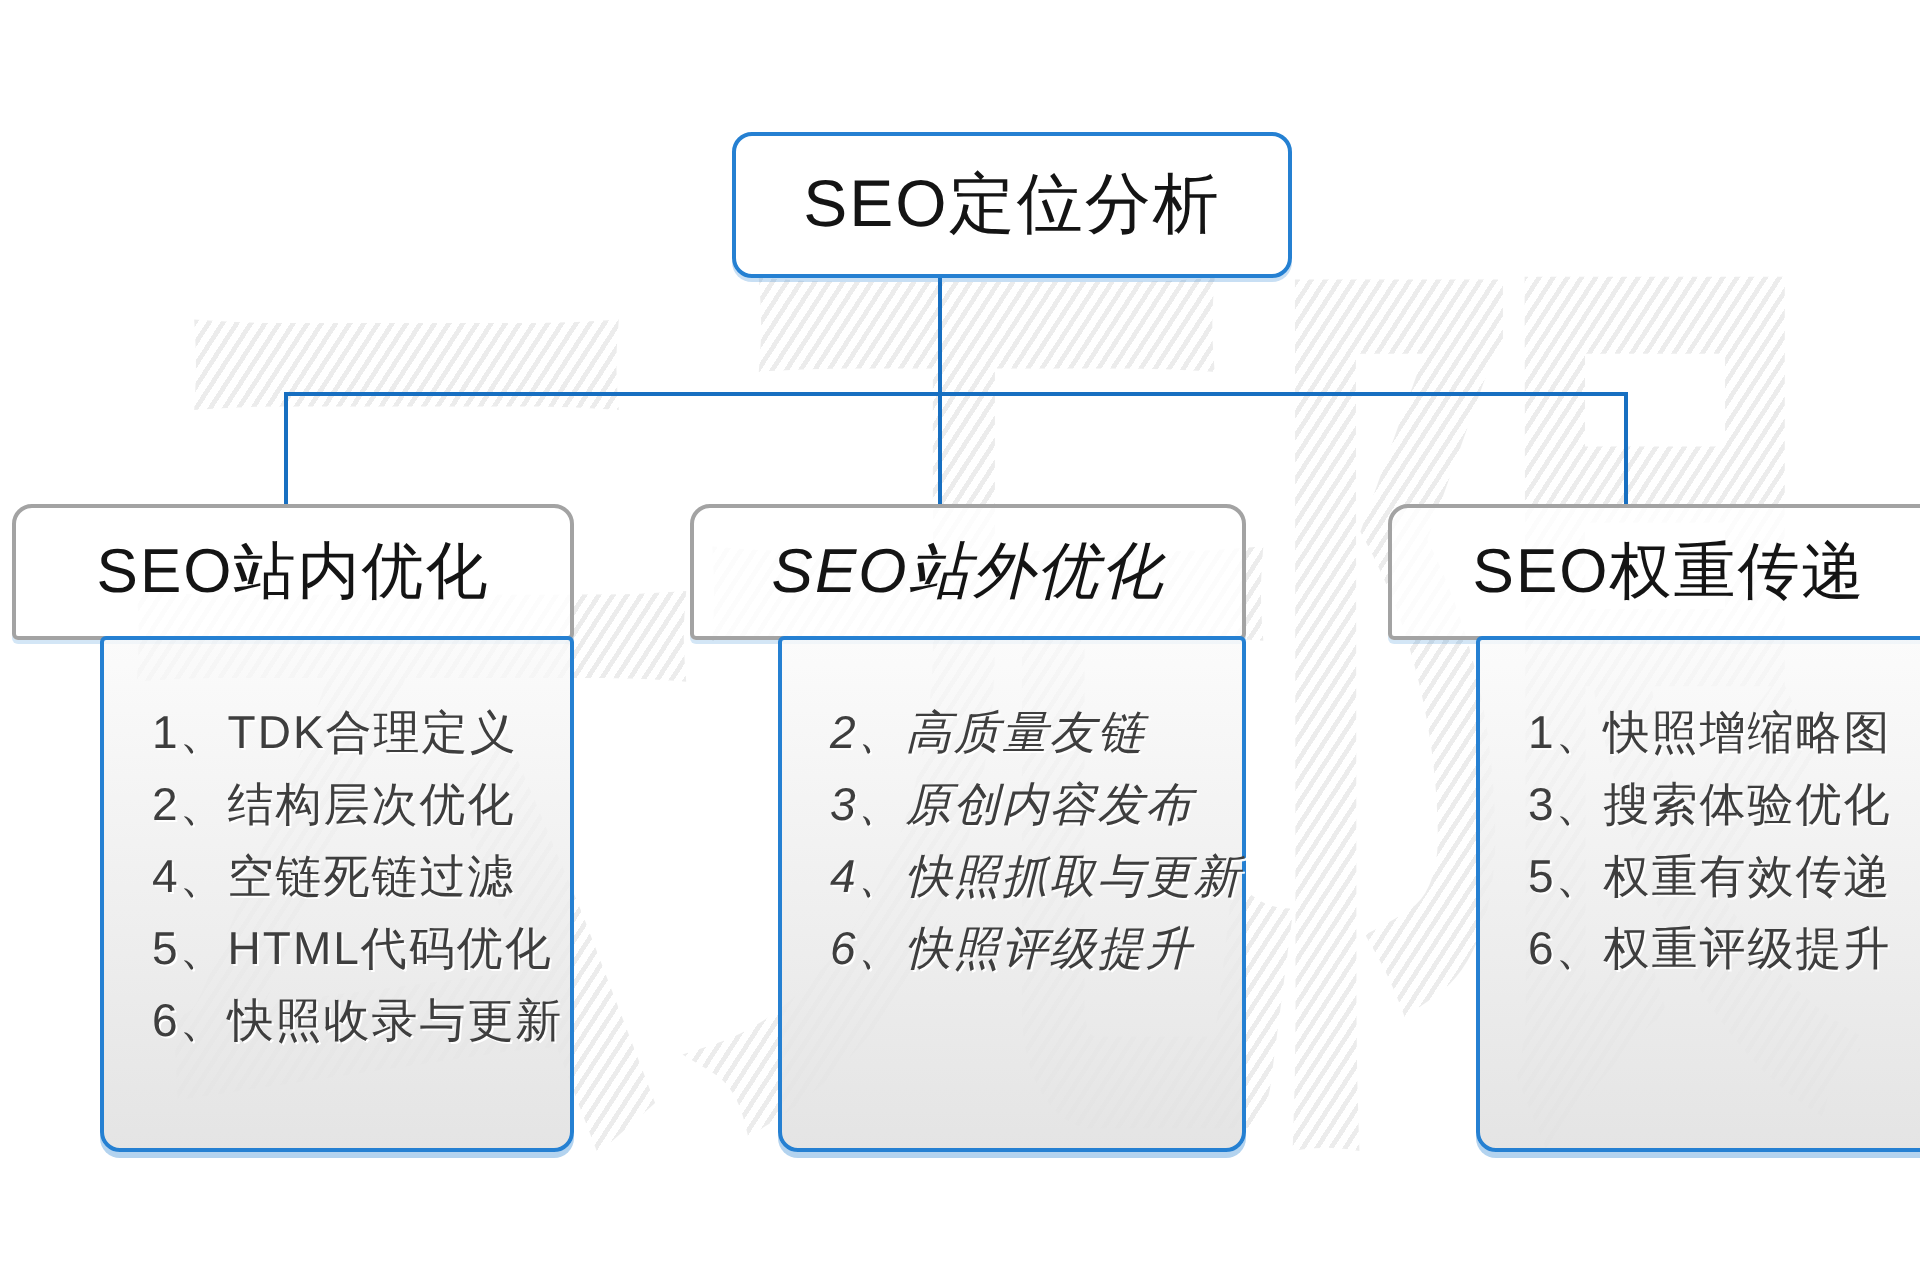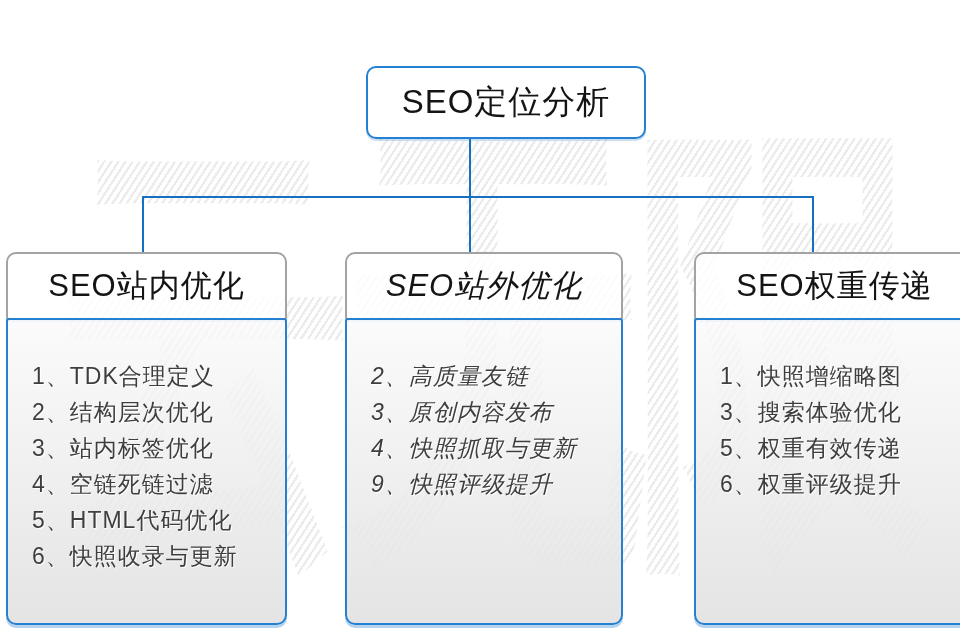--- a/index.html
+++ b/index.html
@@ -48,27 +48,28 @@
 
   .branch-header {
     height: 68px; border: 2px solid #a3a3a3;
     border-radius: 10px 10px 3px 3px;
     background: rgba(255,255,255,0.84);
     display: flex; align-items: center; justify-content: center;
     font-size: 31px; color: #141414; letter-spacing: 1px;
     box-shadow: 0 2px 0 rgba(37,128,210,0.2);
   }
   .branch-list {
-    margin-top: -2px; height: 307px;
+    margin-top: -2px; height: 258px;
     border: 2px solid #2580d2;
     border-radius: 3px 3px 10px 10px;
     background: linear-gradient(180deg, rgba(250,250,250,0.78) 0%, rgba(226,226,226,0.92) 100%);
     box-shadow: 0 3px 0 rgba(37,128,210,0.35);
-    padding: 38px 8px 0 24px;
+    padding: 28px 8px 0 24px;
     list-style: none;
+    margin-left: 44px;
   }
   .branch-list li {
     font-size: 23px; line-height: 36px; color: #3e3e3e;
     letter-spacing: 1px; white-space: nowrap;
     text-shadow: 1px 1px 0 rgba(255,255,255,0.95);
   }
 </style>
 </head>
 <body>
 
@@ -86,36 +87,35 @@
     <span>SEO定位分析</span>
   </div>
 
   <div class="column col-0">
     <div class="branch-header">
       <span>SEO站内优化</span>
     </div>
     <ul class="branch-list">
         <li>1、TDK合理定义</li>
         <li>2、结构层次优化</li>
-        <li>3、站内标签优化</li>
         <li>4、空链死链过滤</li>
         <li>5、HTML代码优化</li>
         <li>6、快照收录与更新</li>
       </ul>
   </div>
 
   <div class="column col-1">
     <div class="branch-header">
       <span>SEO站外优化</span>
     </div>
     <ul class="branch-list">
         <li>2、高质量友链</li>
         <li>3、原创内容发布</li>
         <li>4、快照抓取与更新</li>
-        <li>9、快照评级提升</li>
+        <li>6、快照评级提升</li>
       </ul>
   </div>
 
   <div class="column col-2">
     <div class="branch-header">
       <span>SEO权重传递</span>
     </div>
     <ul class="branch-list">
         <li>1、快照增缩略图</li>
         <li>3、搜索体验优化</li>

